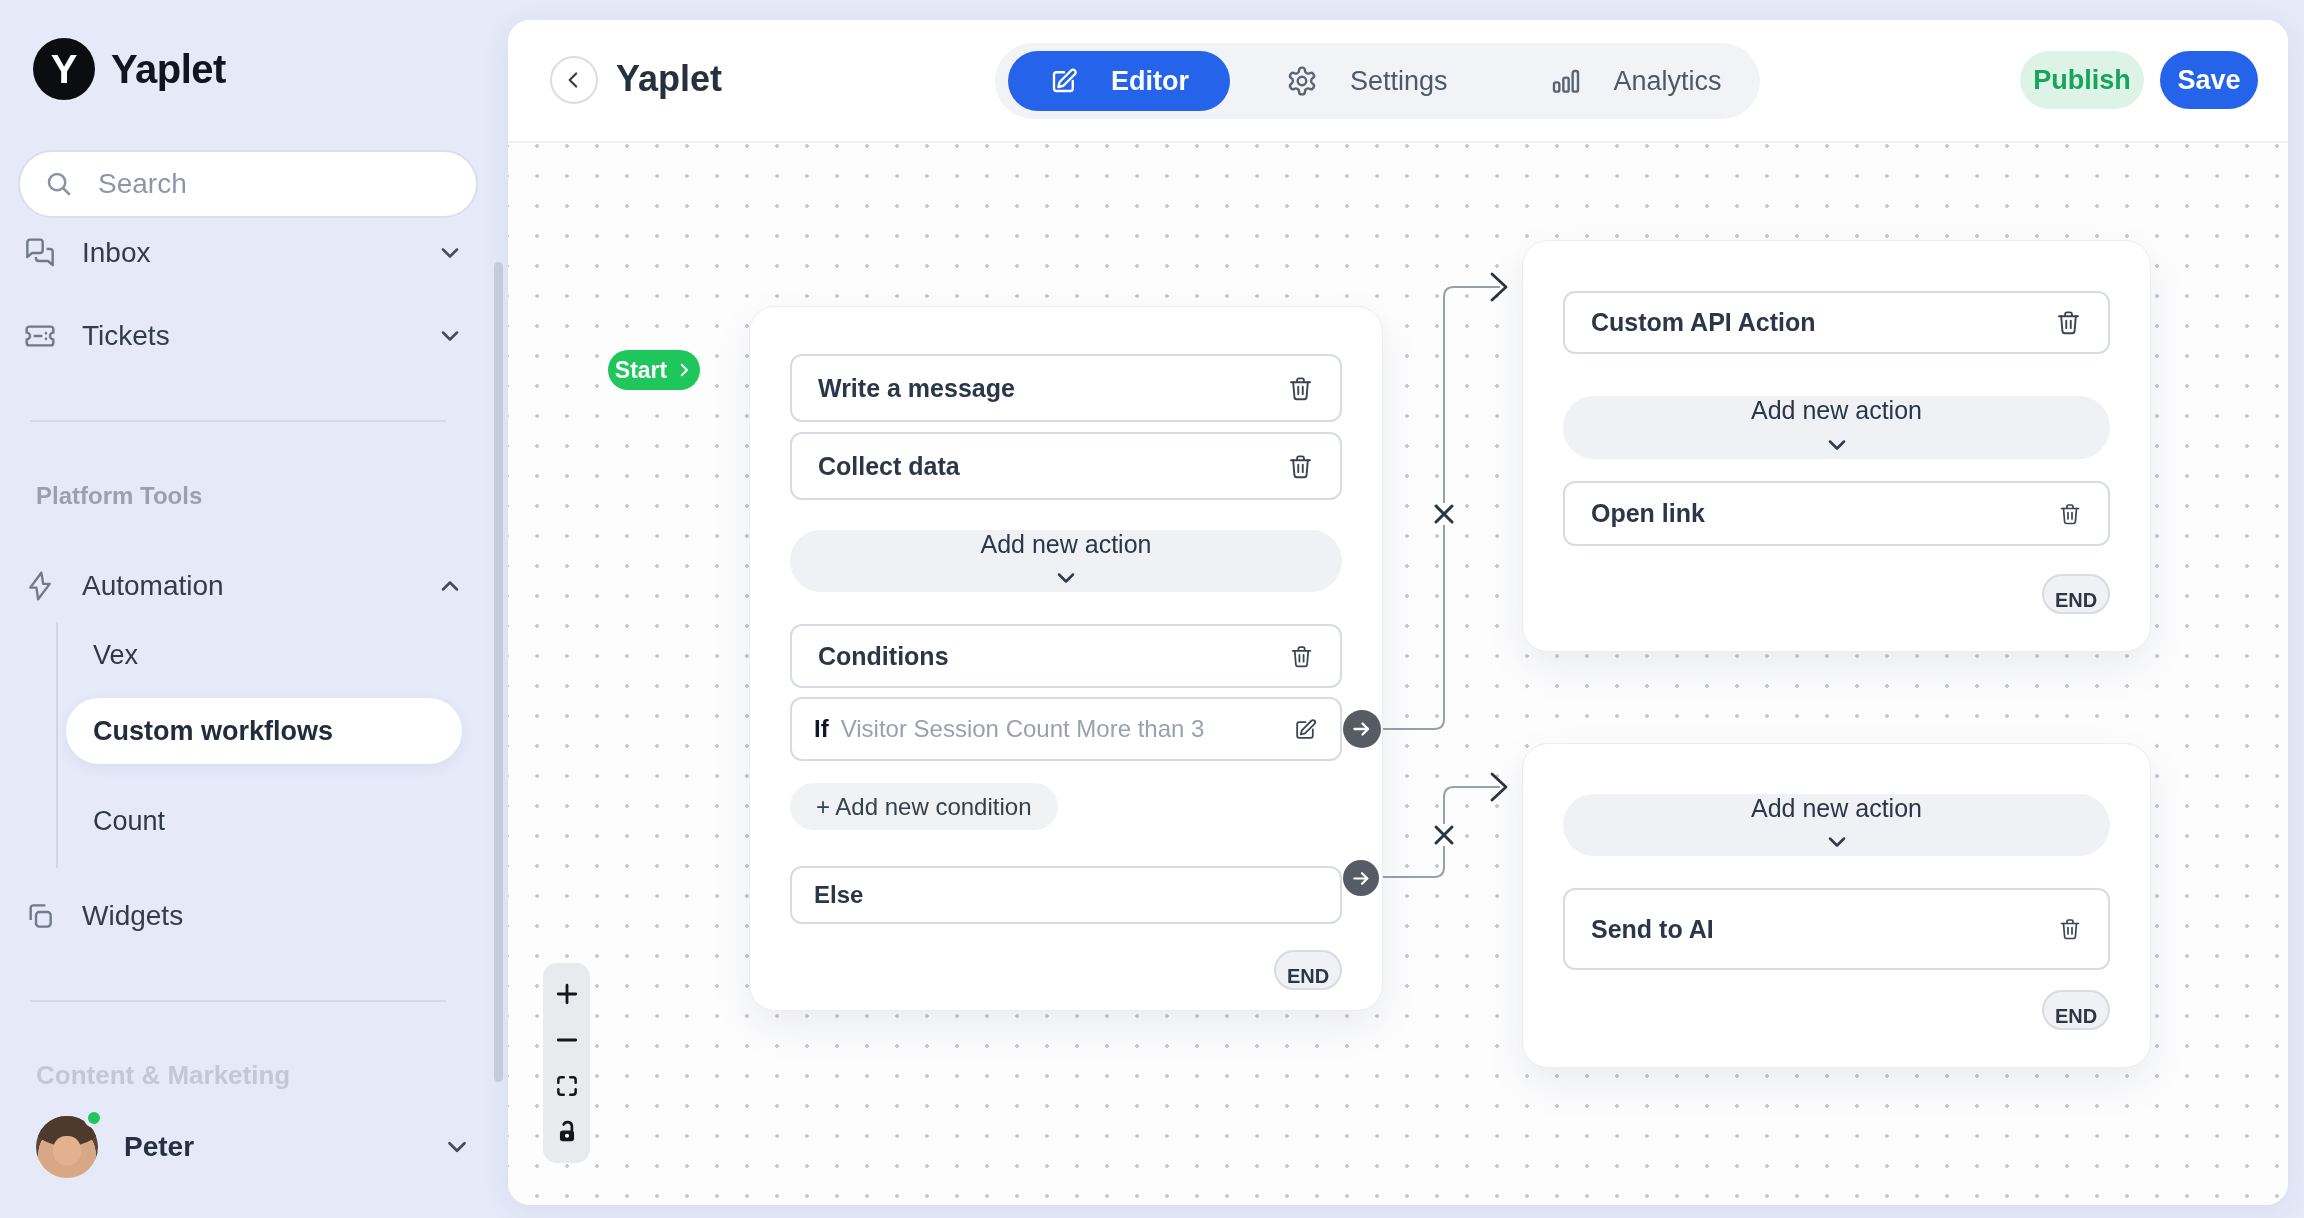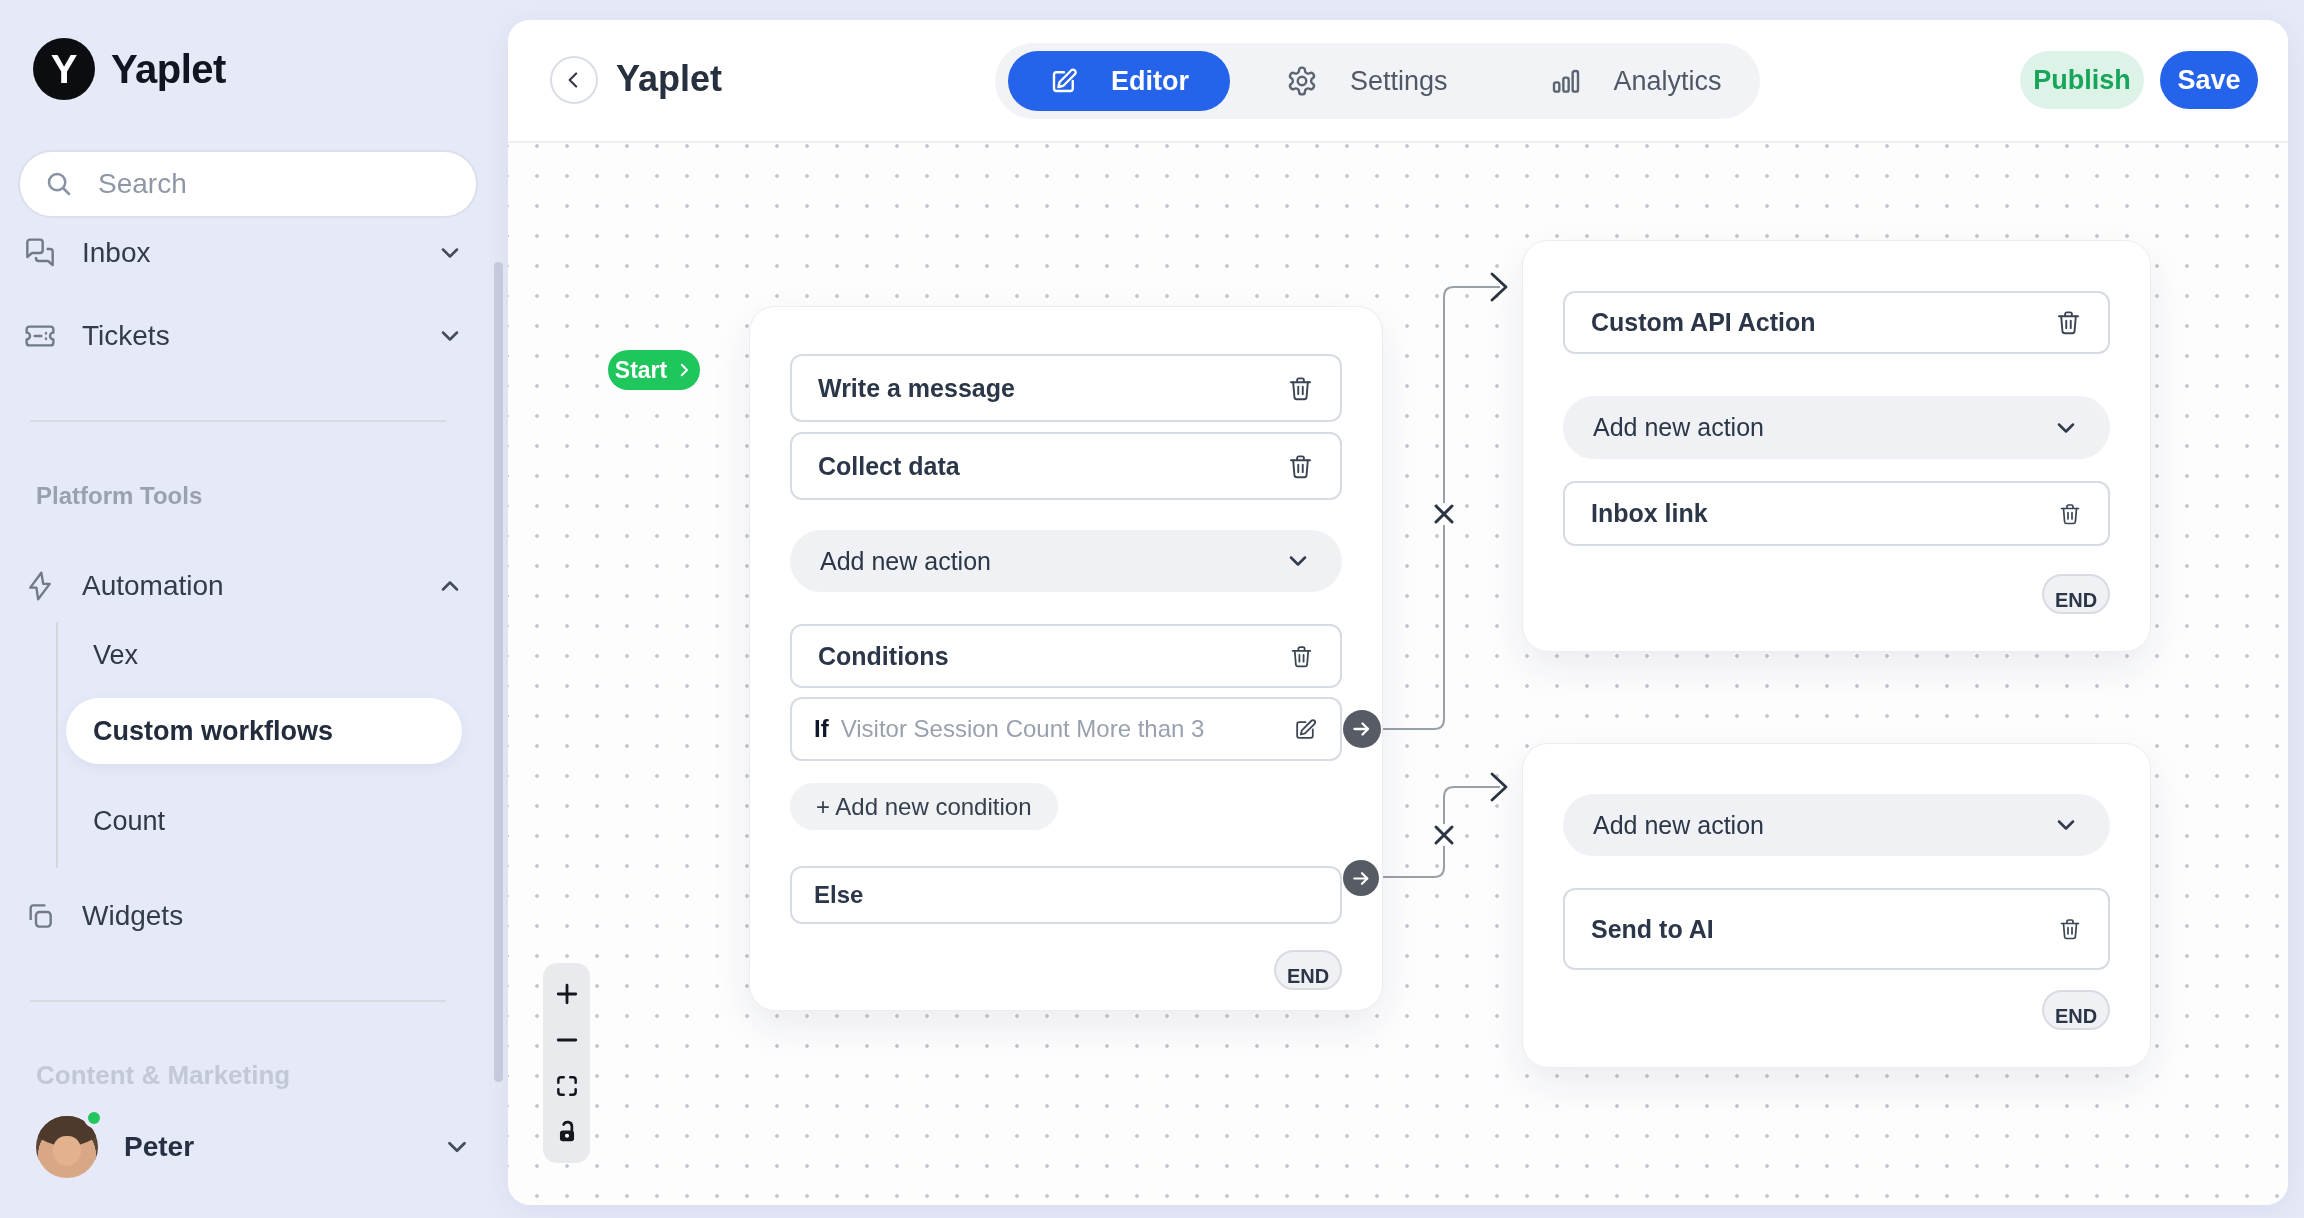--- a/index.html
+++ b/index.html
@@ -66,21 +66,21 @@
     border-radius:20px; display:flex; align-items:center; justify-content:center; gap:8px; font-size:23px; font-weight:600; cursor:pointer; }
   .node { position:absolute; background:#fff; border:1px solid #ececf1; border-radius:26px;
     box-shadow:0 16px 40px rgba(30,40,70,.08); padding:0 40px; }
   .node-main { left:241px; top:163px; width:634px; height:705px; padding-top:47px; }
   .node-api  { left:1014px; top:97px;  width:629px; height:412px; padding-top:50px; }
   .node-ai   { left:1014px; top:600px; width:629px; height:325px; padding-top:50px; }
   .action-box { background:#fff; border:2px solid #d7dbe3; border-radius:12px; height:68px;
     display:flex; align-items:center; justify-content:space-between; padding:0 26px; cursor:pointer; }
   .action-box .label { font-size:25px; font-weight:bold; color:#2b3648; }
   .add-action { background:#f0f1f4; border-radius:31px; height:62px; display:flex; align-items:center;
-    justify-content:space-between; padding:0 30px; font-size:25px; font-weight:500; color:#2b3648; cursor:pointer; }
+    justify-content:space-between; padding:0 30px; font-size:25px; font-weight:500; color:#2b3648; cursor:pointer;flex-direction:column; }
   .if-box { position:relative; background:#fff; border:2px solid #d7dbe3; border-radius:12px; height:64px;
     display:flex; align-items:center; padding:0 22px; gap:12px; cursor:pointer; }
   .if-prefix { font-size:24px; font-weight:bold; color:#0f172a; }
   .if-text { font-size:24px; color:#9aa1ae; flex:1; }
   .chip { display:inline-flex; align-items:center; height:47px; background:#f1f2f4; border-radius:24px;
     padding:0 26px; font-size:24px; font-weight:500; color:#35404f; cursor:pointer; }
   .else-box { background:#fff; border:2px solid #d7dbe3; border-radius:12px; height:58px;
     display:flex; align-items:center; padding:0 22px; font-size:24px; font-weight:bold; color:#2b3648; cursor:pointer; }
   .end-pill { width:68px; height:40px; margin-left:auto; background:#f0f1f4; border:2px solid #d8dbe2; border-radius:20px;
     display:flex; align-items:flex-end; justify-content:center; font-size:20px; font-weight:600; color:#2b3648; }
@@ -329,21 +329,21 @@
             </svg>
           </button>
         </div>
         <div class="add-action mb22" style="height:63px">
           <span>Add new action</span>
           <svg width="28" height="28" viewBox="0 0 24 24" fill="none" stroke="#323c4d" stroke-width="2.2" stroke-linecap="round" stroke-linejoin="round">
               <polyline points="6 9 12 15 18 9"></polyline>
             </svg>
         </div>
         <div class="action-box mb28" style="height:65px">
-          <span class="label">Inbox link</span>
+          <span class="label">Open link</span>
           <button class="icon-btn">
             <svg width="24" height="24" viewBox="0 0 24 24" fill="none" stroke="#3b4453" stroke-width="1.7" stroke-linecap="round" stroke-linejoin="round">
               <path d="M3.5 6.5h17"></path>
                 <path d="M9 6V4.6A1.6 1.6 0 0 1 10.6 3h2.8A1.6 1.6 0 0 1 15 4.6V6"></path>
               <path d="M5.5 6.5l1.1 13.2a2 2 0 0 0 2 1.8h6.8a2 2 0 0 0 2-1.8l1.1-13.2"></path>
               <path d="M10 10.5V17M14 10.5V17"></path>
             </svg>
           </button>
         </div>
         <div class="end-pill">

